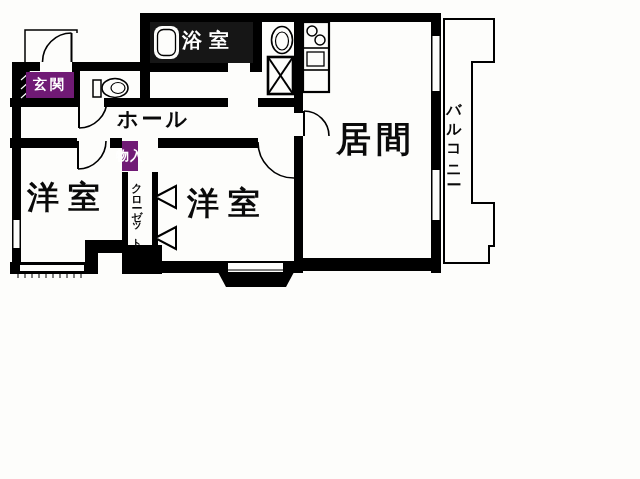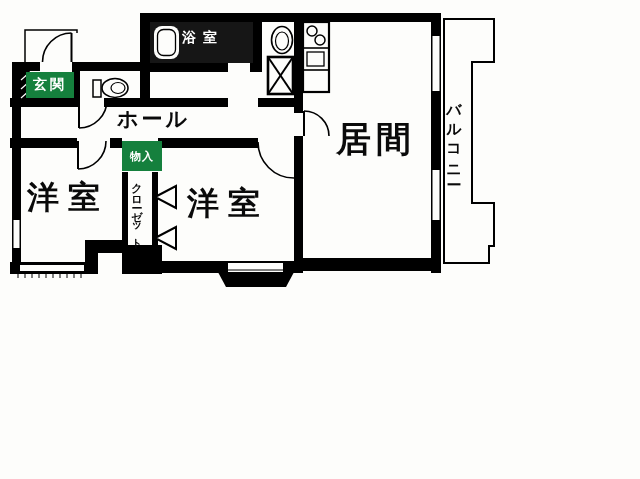--- a/index.html
+++ b/index.html
@@ -1,31 +1,31 @@
 <!DOCTYPE html>
 <html><head>
 <meta charset="utf-8">
 <style>
   html,body{margin:0;padding:0;background:#ffffff;}
   #stage{position:relative;width:640px;height:479px;background:#fdfdfb;overflow:hidden;
          font-family:"DejaVu Sans",sans-serif;}
   #plan-svg{position:absolute;left:0;top:0;}
   .lbl{position:absolute;font-weight:700;color:#0a0a0a;white-space:nowrap;line-height:1;}
-  .lbl-box{position:absolute;background:#15803d;color:#fff;display:flex;align-items:center;
+  .lbl-box{position:absolute;background:#701a75;color:#fff;display:flex;align-items:center;
            justify-content:center;font-weight:700;white-space:nowrap;}
   .vtext{writing-mode:vertical-rl;text-orientation:upright;}
   #closet-strip-bg{position:absolute;left:128px;top:172px;width:24px;height:73px;
     background-image:radial-gradient(#c8c4bc 22%, transparent 23%);background-size:4px 4px;}
   #label-hall{left:117px;top:109px;font-size:21px;letter-spacing:3px;text-align:right;}
   #label-west1{left:27px;top:181px;font-size:32px;letter-spacing:9px;}
   #label-west2{left:187px;top:187px;font-size:32px;letter-spacing:9px;}
   #label-living{left:336px;top:122px;font-size:35px;letter-spacing:5px;}
   #label-genkan{left:26px;top:72px;width:48px;height:26px;font-size:14px;letter-spacing:3px;}
-  #label-bath{left:182px;top:30px;font-size:14px;letter-spacing:7px;color:#fff;font-weight:700;}
-  #label-storage{left:122px;top:141px;width:40px;height:30px;font-size:11px;letter-spacing:1px;}
+  #label-bath{left:182px;top:30px;font-size:20px;letter-spacing:7px;color:#fff;font-weight:700;}
+  #label-storage{left:122px;top:141px;width:16px;height:30px;font-size:13px;letter-spacing:1px;}
   #label-balcony{left:446px;top:92px;font-size:15px;letter-spacing:4px;font-weight:700;}
   #label-closet{left:131px;top:175px;font-size:11px;letter-spacing:1px;font-weight:700;}
 </style>
 </head>
 <body>
 
 <div id="stage">
 
 <svg id="plan-svg" width="640" height="479" viewBox="0 0 640 479">
 

